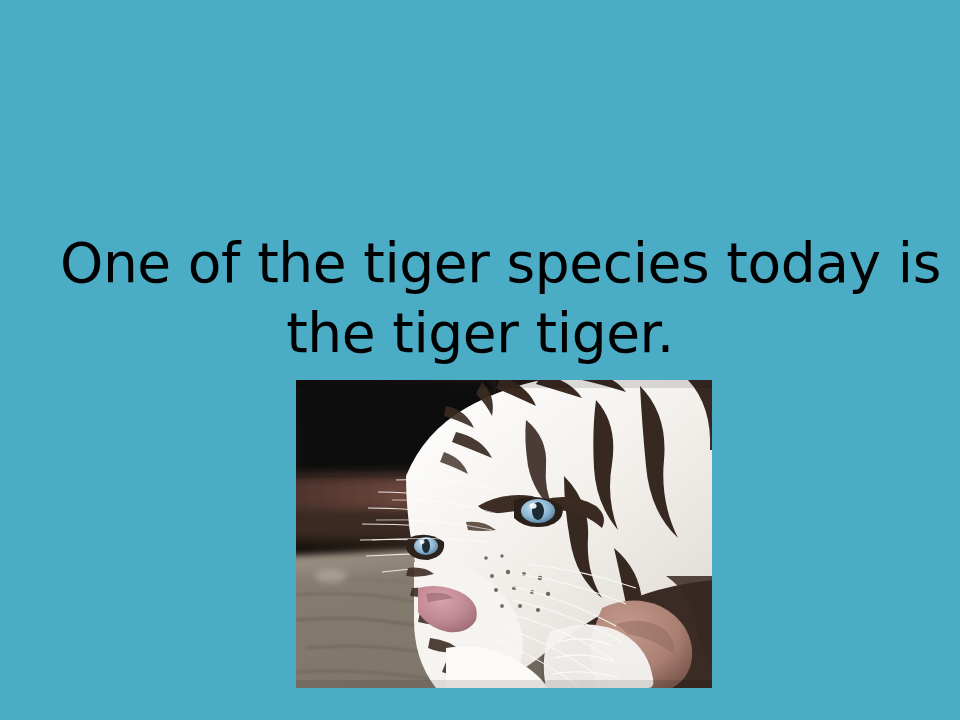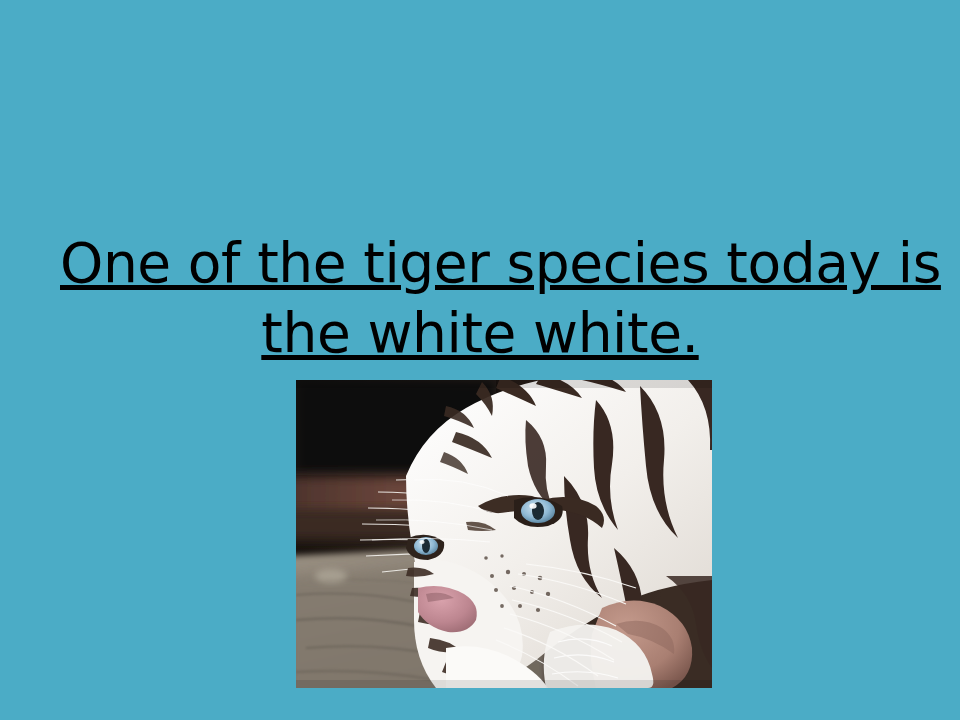--- a/index.html
+++ b/index.html
@@ -27,21 +27,20 @@
     text-align: center;
   }
   .title-line {
     font-family: "DejaVu Sans", "Liberation Sans", sans-serif;
     font-size: 55px;
     line-height: 70px;
     font-weight: 400;
     color: #000000;
     letter-spacing: -0.4px;
     white-space: nowrap;
-    text-decoration: underline;
   }
   .photo-frame {
     position: absolute;
     left: 296px;
     top: 380px;
     width: 416px;
     height: 308px;
     overflow: hidden;
     background: #15110f;
   }
@@ -51,21 +50,21 @@
     height: 308px;
   }
 </style>
 </head>
 <body>
 
 <div class="slide">
 
   <div class="title-block">
     <div class="title-line">One of the tiger species today is</div>
-    <div class="title-line">the white white.</div>
+    <div class="title-line">the tiger tiger.</div>
   </div>
 
   <div class="photo-frame">
     <svg viewBox="0 0 416 308" preserveAspectRatio="none" role="img">
       <defs>
         <linearGradient id="bgDark" x1="0" y1="0" x2="1" y2="0.4">
           <stop offset="0%" stop-color="#0d0a08"></stop>
           <stop offset="45%" stop-color="#241b16"></stop>
           <stop offset="100%" stop-color="#3a2c24"></stop>
         </linearGradient>

